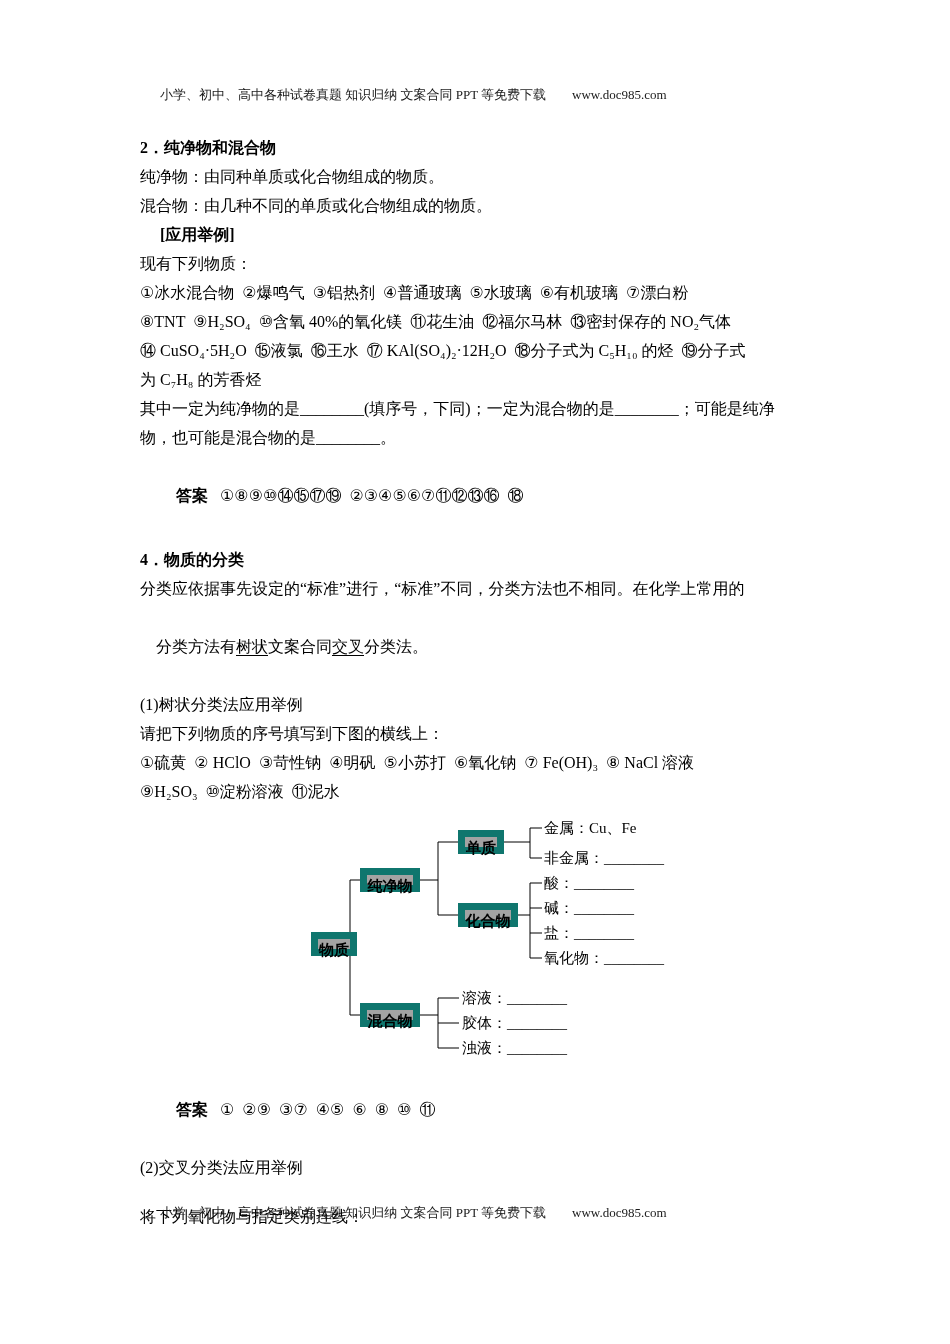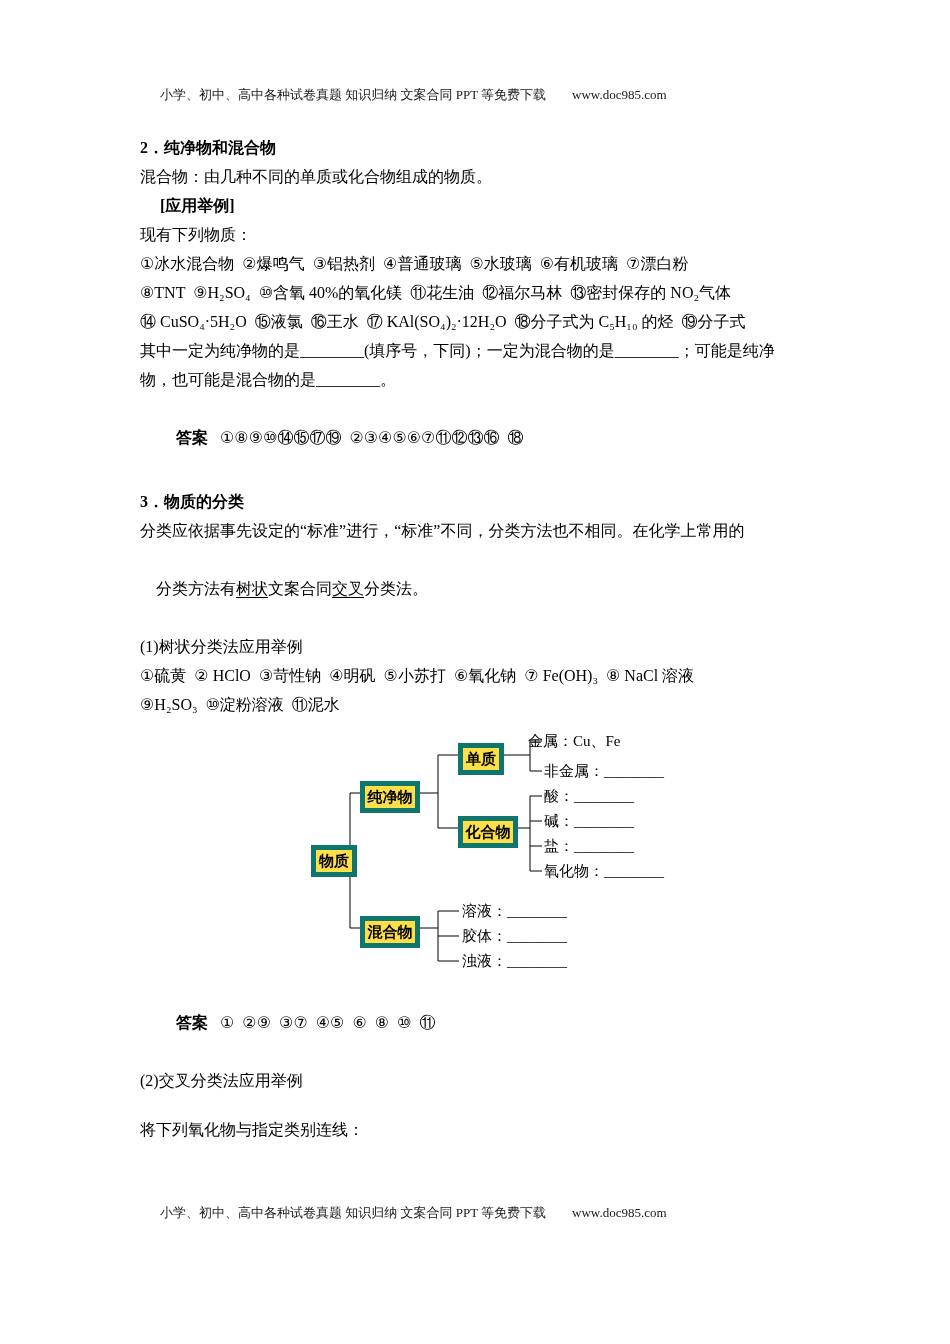--- a/index.html
+++ b/index.html
@@ -27,70 +27,73 @@
   .mt9 { margin-top:20px; }
   .u { text-decoration:underline; text-underline-offset:3px; }
 
   
   .diagram {
     position:relative; width:524px; height:252px;
     margin:6px 0 2px 152px; font-size:15px;
   }
   .dlines { position:absolute; left:0; top:0; }
   .dbox {
-    position:absolute; border:5px solid #0f766e; height:32px;
+    position:absolute; border:7px solid #0f766e; height:24px;
     line-height:22px; text-align:center; font-weight:bold;
-    background:#fde047; white-space:nowrap;
+    background:#a3a3a3; white-space:nowrap;
   }
   .dleaf {
     position:absolute; height:20px; line-height:20px; white-space:pre;
   }
 </style>
 </head>
 <body>
 
 <div class="runner header">
   <span>小学、初中、高中各种试卷真题 知识归纳 文案合同 PPT 等免费下载</span><a class="url" href="#">www.doc985.com</a>
 </div>
 
 <div class="content">
 
   <div class="line heading">2．纯净物和混合物</div>
+  <div class="line">纯净物：由同种单质或化合物组成的物质。</div>
   <div class="line">混合物：由几种不同的单质或化合物组成的物质。</div>
   <div class="line bold">[应用举例]</div>
   <div class="line">现有下列物质：</div>
   <div class="line">①冰水混合物  ②爆鸣气  ③铝热剂  ④普通玻璃  ⑤水玻璃  ⑥有机玻璃  ⑦漂白粉</div>
   <div class="line">⑧TNT  ⑨H₂SO₄  ⑩含氧 40%的氧化镁  ⑪花生油  ⑫福尔马林  ⑬密封保存的 NO₂气体</div>
   <div class="line">⑭ CuSO₄·5H₂O  ⑮液氯  ⑯王水  ⑰ KAl(SO₄)₂·12H₂O  ⑱分子式为 C₅H₁₀ 的烃  ⑲分子式</div>
+  <div class="line">为 C₇H₈ 的芳香烃</div>
   <div class="line">其中一定为纯净物的是________(填序号，下同)；一定为混合物的是________；可能是纯净</div>
   <div class="line">物，也可能是混合物的是________。</div>
   <div class="line">
     <span class="bold">答案</span><span>   ①⑧⑨⑩⑭⑮⑰⑲  ②③④⑤⑥⑦⑪⑫⑬⑯  ⑱</span>
   </div>
 
-  <div class="line heading mt6">3．物质的分类</div>
+  <div class="line heading mt6">4．物质的分类</div>
   <div class="line">分类应依据事先设定的“标准”进行，“标准”不同，分类方法也不相同。在化学上常用的</div>
   <div class="line">
     <span>分类方法有</span><span class="u">树状</span><span>文案合同</span><span class="u">交叉</span><span>分类法。</span>
   </div>
   <div class="line">(1)树状分类法应用举例</div>
+  <div class="line">请把下列物质的序号填写到下图的横线上：</div>
   <div class="line">①硫黄  ② HClO  ③苛性钠  ④明矾  ⑤小苏打  ⑥氧化钠  ⑦ Fe(OH)₃  ⑧ NaCl 溶液</div>
   <div class="line">⑨H₂SO₃  ⑩淀粉溶液  ⑪泥水</div>
 
   <div class="diagram">
     <svg class="dlines" width="524" height="252">
       <path d="M50 132H58M58 68V203M58 68H68M58 203H68M128 68H146M146 30V103M146 30H166M146 103H166M212 30H238M238 16V46M238 16H250M238 46H250M226 103H238M238 71V146M238 71H250M238 96H250M238 121H250M238 146H250M128 203H146M146 186V236M146 186H167M146 211H167M146 236H167" stroke="#000" stroke-width="1" fill="none"></path>
     </svg>
     <div class="dbox" style="left:19px;top:120px;width:46px">物质</div>
     <div class="dbox" style="left:68px;top:56px;width:60px">纯净物</div>
     <div class="dbox" style="left:68px;top:191px;width:60px">混合物</div>
     <div class="dbox" style="left:166px;top:18px;width:46px">单质</div>
     <div class="dbox" style="left:166px;top:91px;width:60px">化合物</div>
 
-    <div class="dleaf" style="left:236px;top:6px">金属：Cu、Fe</div>
+    <div class="dleaf" style="left:252px;top:6px">金属：Cu、Fe</div>
     <div class="dleaf" style="left:252px;top:36px">非金属：________</div>
     <div class="dleaf" style="left:252px;top:61px">酸：________</div>
     <div class="dleaf" style="left:252px;top:86px">碱：________</div>
     <div class="dleaf" style="left:252px;top:111px">盐：________</div>
     <div class="dleaf" style="left:252px;top:136px">氧化物：________</div>
     <div class="dleaf" style="left:170px;top:176px">溶液：________</div>
     <div class="dleaf" style="left:170px;top:201px">胶体：________</div>
     <div class="dleaf" style="left:170px;top:226px">浊液：________</div>
   </div>
 

